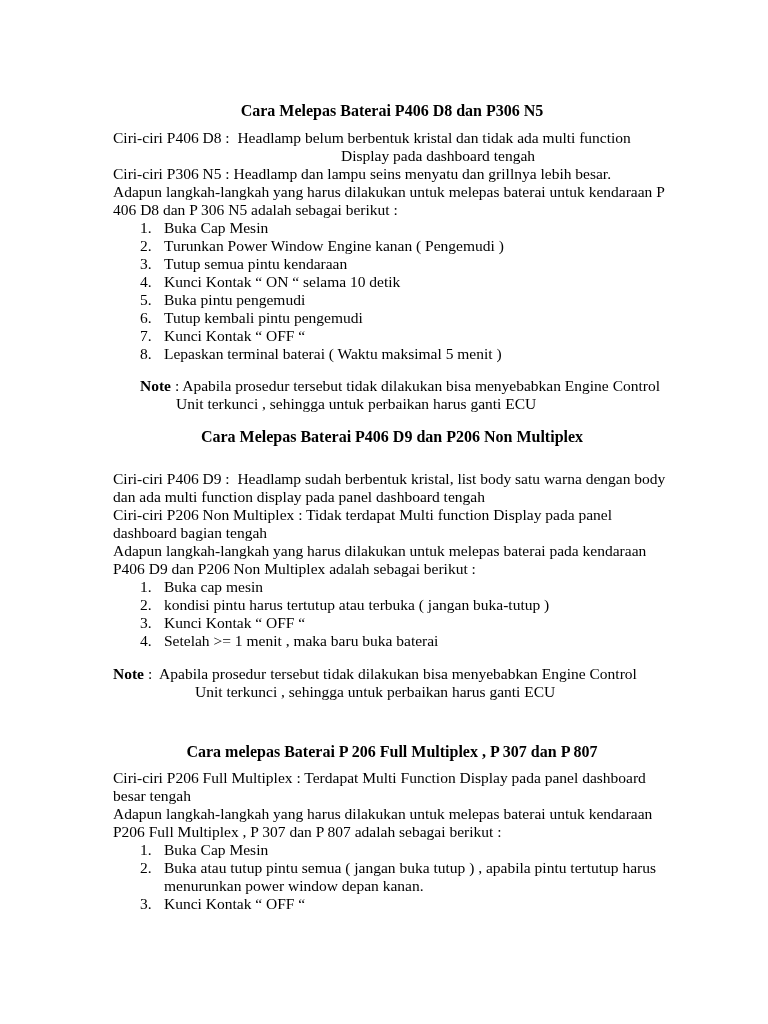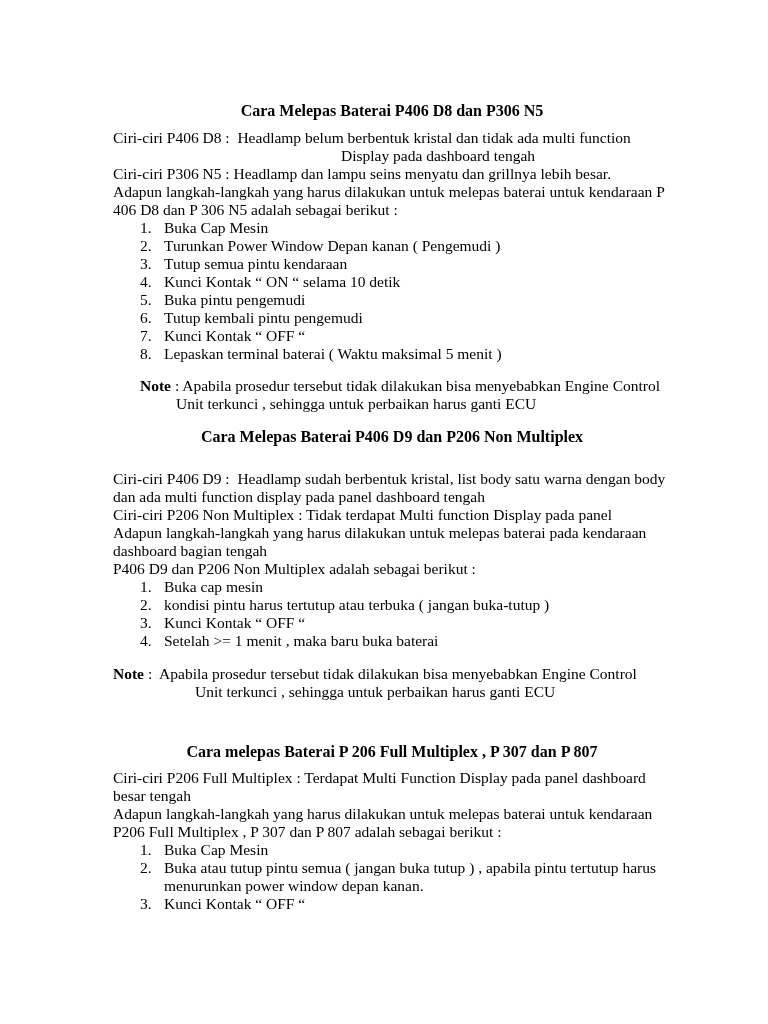--- a/index.html
+++ b/index.html
@@ -62,21 +62,21 @@
     <div class="line">Ciri-ciri P306 N5 : Headlamp dan lampu seins menyatu dan grillnya lebih besar.</div>
     <div class="line">Adapun langkah-langkah yang harus dilakukan untuk melepas baterai untuk kendaraan P</div>
     <div class="line">406 D8 dan P 306 N5 adalah sebagai berikut :</div>
 
     <div class="step">
       <span class="num">1.</span>
       <span class="step-lines">Buka Cap Mesin</span>
     </div>
     <div class="step">
       <span class="num">2.</span>
-      <span class="step-lines">Turunkan Power Window Depan kanan ( Pengemudi )</span>
+      <span class="step-lines">Turunkan Power Window Engine kanan ( Pengemudi )</span>
     </div>
     <div class="step">
       <span class="num">3.</span>
       <span class="step-lines">Tutup semua pintu kendaraan</span>
     </div>
     <div class="step">
       <span class="num">4.</span>
       <span class="step-lines">Kunci Kontak “ ON “ selama 10 detik</span>
     </div>
     <div class="step">
@@ -101,22 +101,22 @@
     <div class="line ind27"><span class="note-label">Note</span><span> : Apabila prosedur tersebut tidak dilakukan bisa menyebabkan Engine Control</span></div>
     <div class="line ind63">Unit terkunci , sehingga untuk perbaikan harus ganti ECU</div>
   </div>
 
   <h1 class="title" style="top:420px">Cara Melepas Baterai P406 D9 dan P206 Non Multiplex</h1>
 
   <div class="block" style="top:470px">
     <div class="line">Ciri-ciri P406 D9 :  Headlamp sudah berbentuk kristal, list body satu warna dengan body</div>
     <div class="line">dan ada multi function display pada panel dashboard tengah</div>
     <div class="line">Ciri-ciri P206 Non Multiplex : Tidak terdapat Multi function Display pada panel</div>
+    <div class="line">dashboard bagian tengah</div>
     <div class="line">Adapun langkah-langkah yang harus dilakukan untuk melepas baterai pada kendaraan</div>
-    <div class="line">dashboard bagian tengah</div>
     <div class="line">P406 D9 dan P206 Non Multiplex adalah sebagai berikut :</div>
 
     <div class="step">
       <span class="num">1.</span>
       <span class="step-lines">Buka cap mesin</span>
     </div>
     <div class="step">
       <span class="num">2.</span>
       <span class="step-lines">kondisi pintu harus tertutup atau terbuka ( jangan buka-tutup )</span>
     </div>

